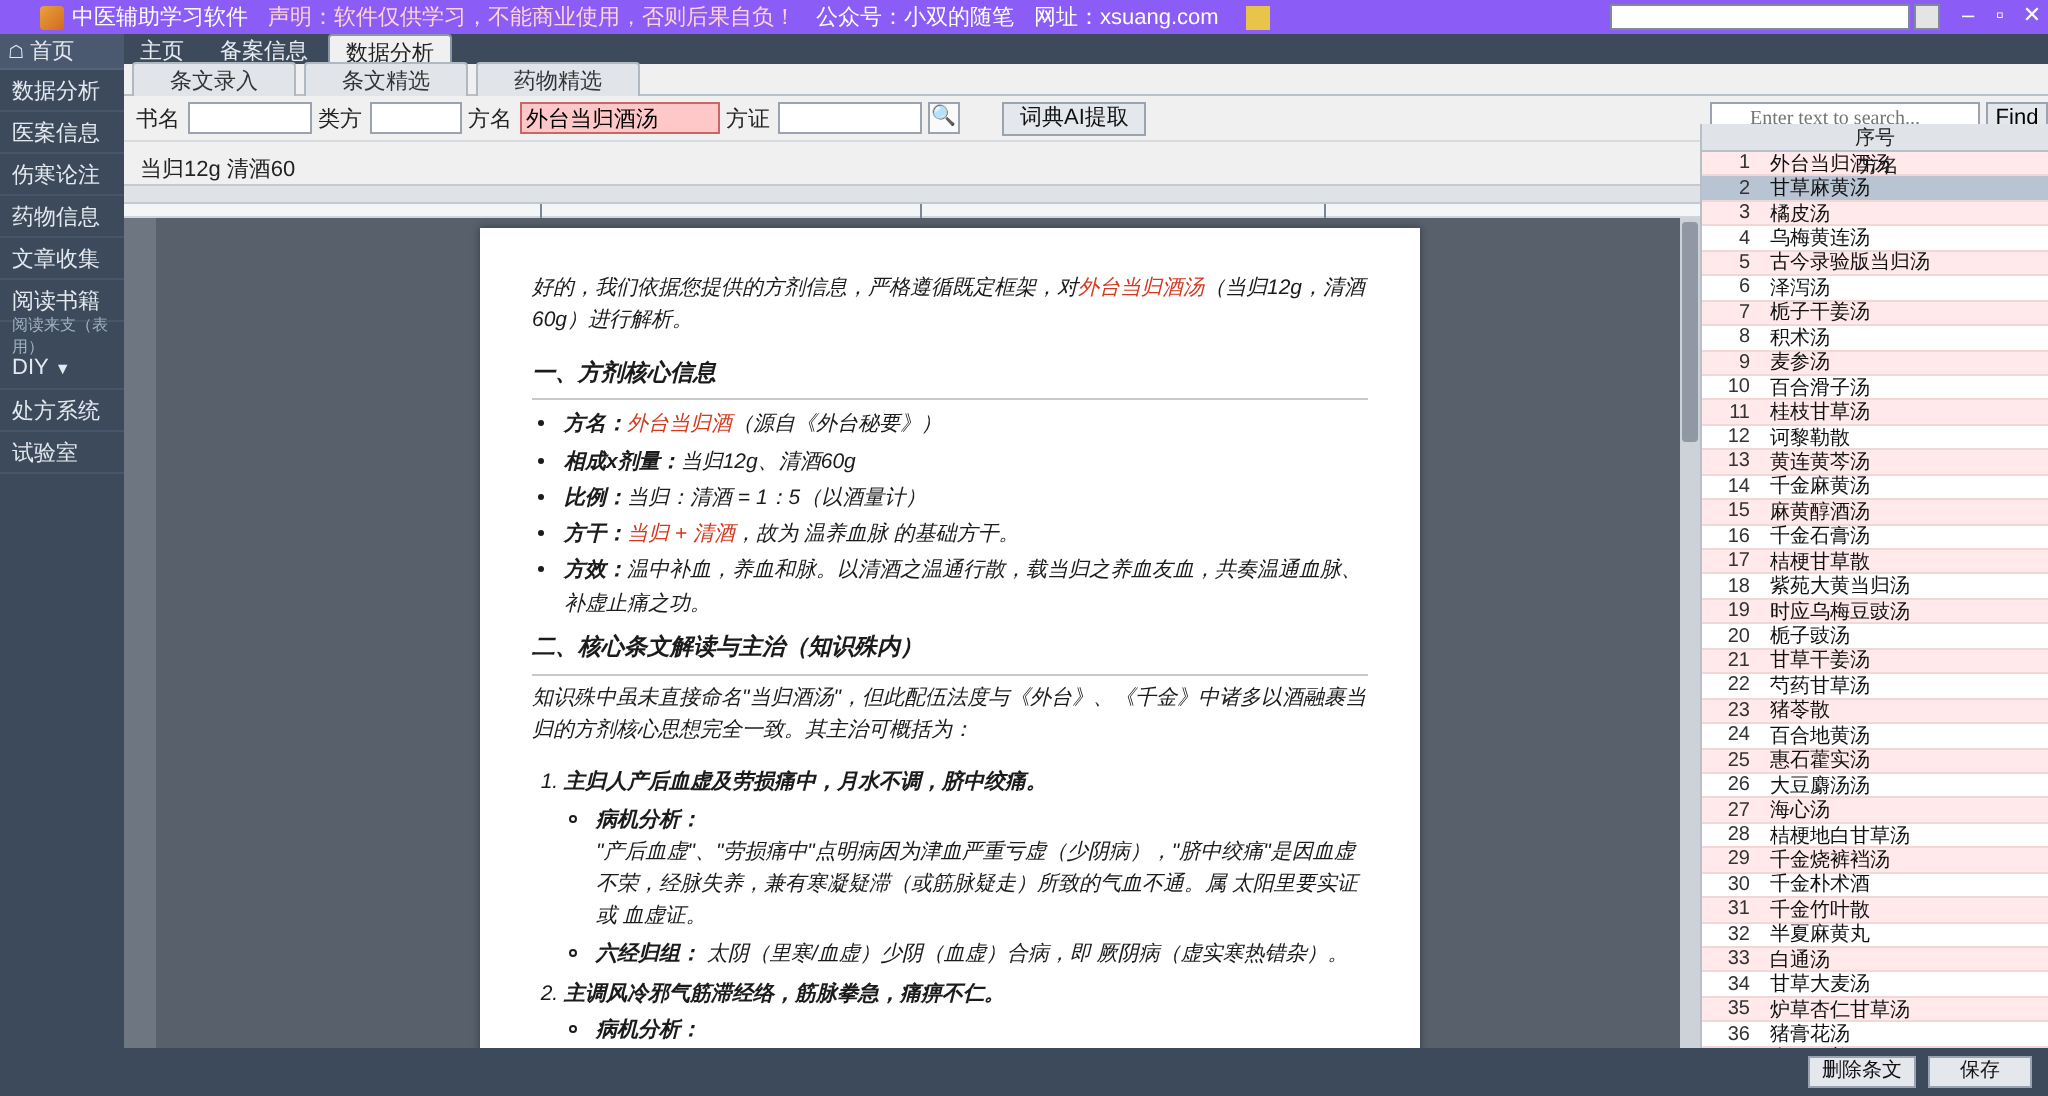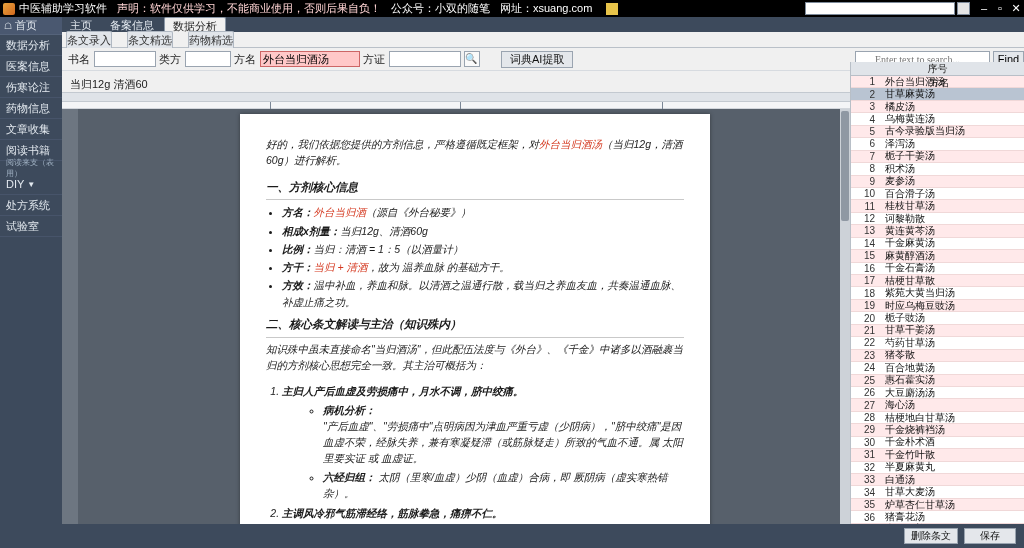--- a/index.html
+++ b/index.html
@@ -13,25 +13,25 @@
   }
   #app {
     position: relative;
     width: 1024px; height: 548px;
     background: #f0f0f0;
   }
 
   
   .titlebar {
     position: absolute; left: 0; top: 0; width: 1024px; height: 17px;
-    background: #000000;
+    background: #8b5cf6;
     color: #ffffff;
     display: flex; align-items: center;
     font-size: 11px;
-    padding-left: 3px;
+    padding-left: 20px;
   }
   .titlebar .app-icon {
     width: 12px; height: 12px; border-radius: 2px;
     background: linear-gradient(135deg,#e8a33d,#d2691e);
     margin-right: 4px; flex: 0 0 auto;
   }
   .titlebar .t-seg { margin-right: 10px; white-space: nowrap; }
   .titlebar .t-warn { color: #ffd4d4; }
   .titlebar .t-pub { color: #ffffff; }
   .titlebar .qr {
@@ -92,21 +92,21 @@
 
   
   .tabstrip {
     position: absolute; left: 62px; top: 32px; width: 962px; height: 16px;
     background: #f0f0f0; border-bottom: 1px solid #b9c0c8;
     display: flex; align-items: center; padding-left: 4px;
   }
   .tabstrip .tab {
     font-size: 11px; color: #333; background: #e1e5ea;
     border: 1px solid #b0b8c2; border-bottom: none;
-    padding: 1px 0; margin-right: 15px; border-radius: 2px 2px 0 0;
+    padding: 1px 18px; margin-right: 4px; border-radius: 2px 2px 0 0;
   }
 
   
   .formrow {
     position: absolute; left: 62px; top: 48px; width: 788px; height: 22px;
     background: #f0f0f0; display: flex; align-items: center;
     padding-left: 6px; gap: 3px;
   }
   .formrow .lbl { font-size: 11px; color: #222; margin-right: 1px; }
   .formrow input.fi {
@@ -182,21 +182,21 @@
   .page .hl-red { color: #d4381f; }
   .page h2.sec {
     font-size: 11.5px; font-weight: bold; margin: 4px 0 3px 0;
     border-bottom: 1px solid #c9c9c9; padding-bottom: 3px;
   }
   .page ul.core { margin: 4px 0 6px 16px; padding: 0; }
   .page ul.core li { margin-bottom: 2px; list-style: disc; }
   .page ol.main { margin: 4px 0 6px 16px; padding: 0; }
   .page ol.main > li { margin-bottom: 4px; }
   .page ul.sub { margin: 2px 0 4px 16px; padding: 0; }
-  .page ul.sub > li { list-style: circle; margin-bottom: 2px; margin-left: 25px; }
+  .page ul.sub > li { list-style: circle; margin-bottom: 2px; }
   .page .strong { font-weight: bold; }
   .doc-scroll-v {
     position: absolute; right: 0; top: 0; width: 10px; height: 439px;
     background: #cdd2d8;
   }
   .doc-scroll-v .thumb {
     position: absolute; left: 1px; top: 2px; width: 8px; height: 110px;
     background: #8f98a3; border-radius: 2px;
   }
   .left-gutter {

